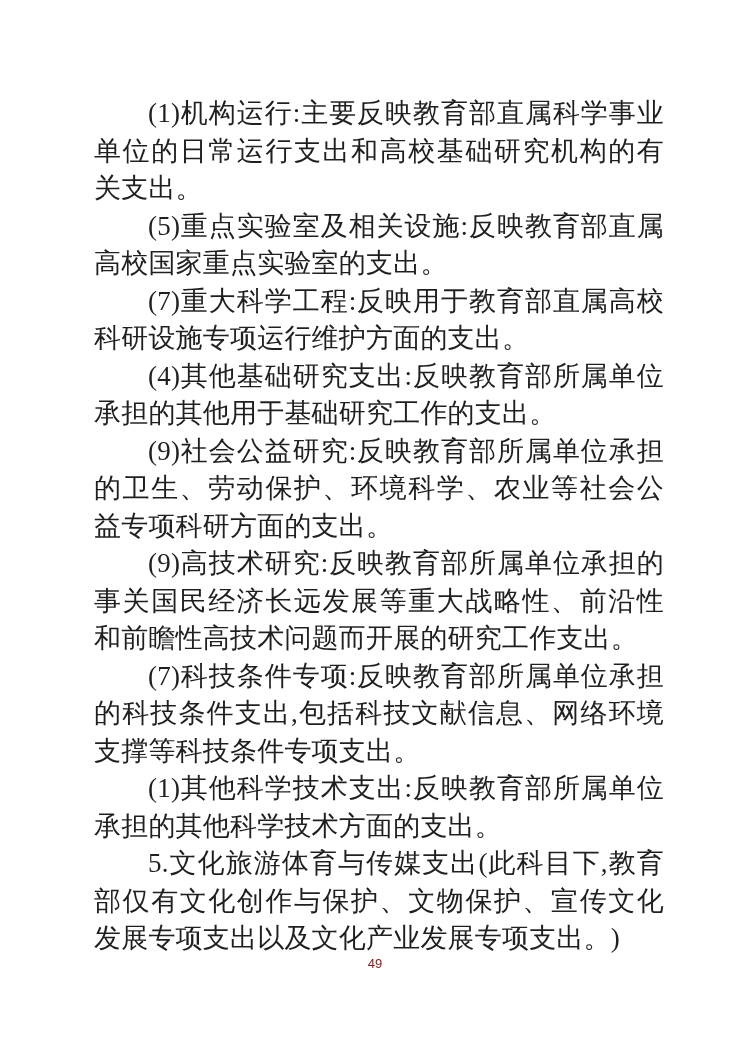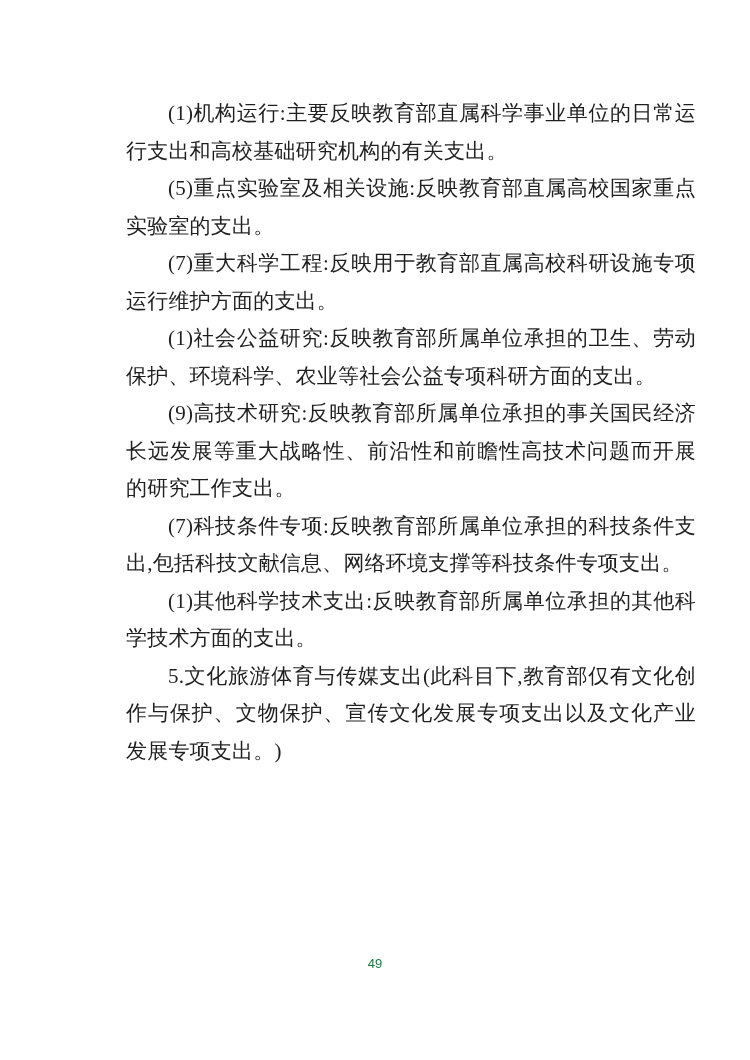--- a/index.html
+++ b/index.html
@@ -14,51 +14,51 @@
     background: #ffffff;
     overflow: hidden;
     font-family: "Liberation Serif", "DejaVu Serif", serif;
     color: #1f1f1f;
   }
   .content {
     position: absolute;
     left: 94px;
     top: 95px;
     width: 570px;
-    font-size: 21px;
+    font-size: 27px;
     line-height: 37.5px;
     text-align: justify;
     letter-spacing: 0.2px;
-    margin-left: 32px;
   }
   .content p {
     margin: 0;
     padding: 0;
     text-indent: 2em;
     word-break: break-all;
   }
   .page-footer {
     position: absolute;
     left: 0;
     top: 956px;
     width: 100%;
     text-align: center;
     font-size: 13px;
-    color: #15803d;
+    color: #7f1d1d;
     font-family: "Liberation Sans", "DejaVu Sans", sans-serif;
   }
 </style>
 </head>
 <body>
 
 <div class="page">
   <div class="content">
     <p>(1)机构运行:主要反映教育部直属科学事业单位的日常运行支出和高校基础研究机构的有关支出。</p>
     <p>(5)重点实验室及相关设施:反映教育部直属高校国家重点实验室的支出。</p>
     <p>(7)重大科学工程:反映用于教育部直属高校科研设施专项运行维护方面的支出。</p>
-    <p>(1)社会公益研究:反映教育部所属单位承担的卫生、劳动保护、环境科学、农业等社会公益专项科研方面的支出。</p>
+    <p>(4)其他基础研究支出:反映教育部所属单位承担的其他用于基础研究工作的支出。</p>
+    <p>(9)社会公益研究:反映教育部所属单位承担的卫生、劳动保护、环境科学、农业等社会公益专项科研方面的支出。</p>
     <p>(9)高技术研究:反映教育部所属单位承担的事关国民经济长远发展等重大战略性、前沿性和前瞻性高技术问题而开展的研究工作支出。</p>
     <p>(7)科技条件专项:反映教育部所属单位承担的科技条件支出,包括科技文献信息、网络环境支撑等科技条件专项支出。</p>
     <p>(1)其他科学技术支出:反映教育部所属单位承担的其他科学技术方面的支出。</p>
     <p>5.文化旅游体育与传媒支出(此科目下,教育部仅有文化创作与保护、文物保护、宣传文化发展专项支出以及文化产业发展专项支出。)</p>
   </div>
   <div class="page-footer">49</div>
 </div>
 
 </body></html>

